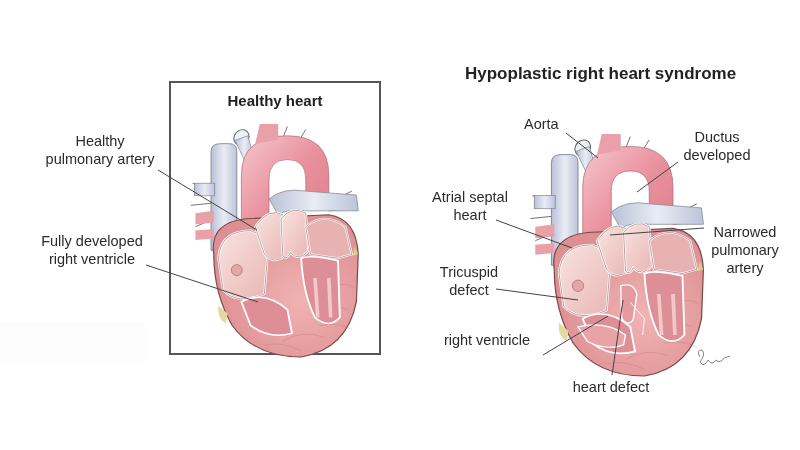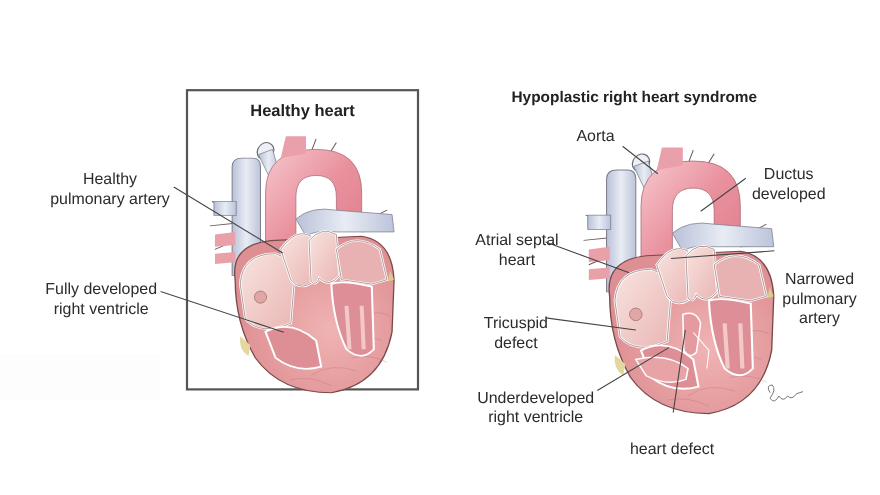--- a/index.html
+++ b/index.html
@@ -8,25 +8,25 @@
     font-family: "Liberation Sans", "DejaVu Sans", sans-serif; color: #2a2a2a;
   }
   .panel-box {
     position: absolute; left: 169px; top: 81px; width: 212px; height: 274px;
     border: 2px solid #555; box-sizing: border-box; background: #fff;
   }
   .title {
     position: absolute; font-weight: bold; color: #222; white-space: nowrap;
   }
   .title.healthy { left: 0; width: 100%; top: 9px; text-align: center; font-size: 15px; }
-  .title.hrhs { left: 465px; top: 80px; font-size: 14px; }
+  .title.hrhs { left: 465px; top: 64px; font-size: 17px; }
   .label {
     position: absolute; font-size: 14.5px; line-height: 18px; color: #2b2b2b; white-space: nowrap;
   }
-  .label.center { text-align: center; margin-top: 22px; }
+  .label.center { text-align: center; }
   svg.overlay { position: absolute; left: 0; top: 0; }
   .faint { position: absolute; left: 0; top: 322px; width: 145px; height: 42px; background: #fdfdfd; }
 </style>
 </head>
 <body>
 
 <div class="faint"></div>
 
 <div class="panel-box">
   <div class="title healthy">Healthy heart</div>
@@ -57,21 +57,20 @@
 <div class="label center" style="left:705px; top:223px; width:80px;">
   <div>Narrowed</div>
   <div>pulmonary</div>
   <div>artery</div>
 </div>
 <div class="label center" style="left:433px; top:263px; width:72px;">
   <div>Tricuspid</div>
   <div>defect</div>
 </div>
 <div class="label center" style="left:428px; top:331px; width:118px;">
-  <div>Underdeveloped</div>
   <div>right ventricle</div>
 </div>
 <div class="label center" style="left:561px; top:378px; width:100px;">
   <div>heart defect</div>
 </div>
 
 <svg class="overlay" width="800" height="450" viewBox="0 0 800 450">
   <defs>
     <radialGradient id="myo" cx="0.6" cy="0.6" r="0.6">
       <stop offset="0" stop-color="#f0b3b3"></stop>

